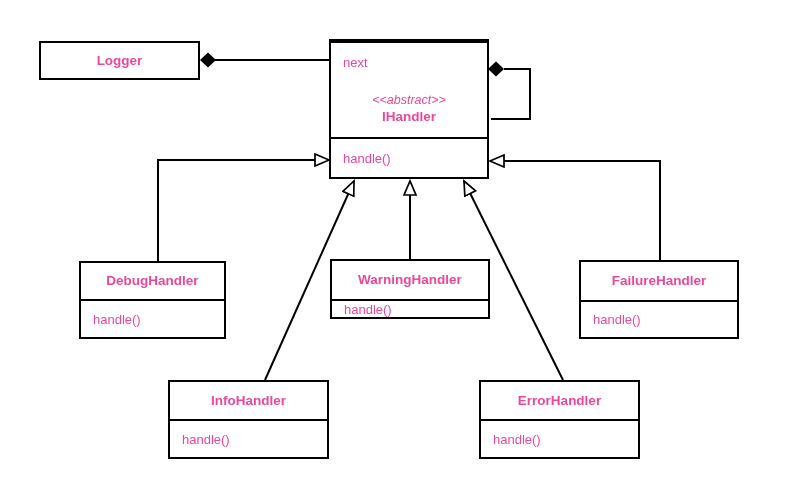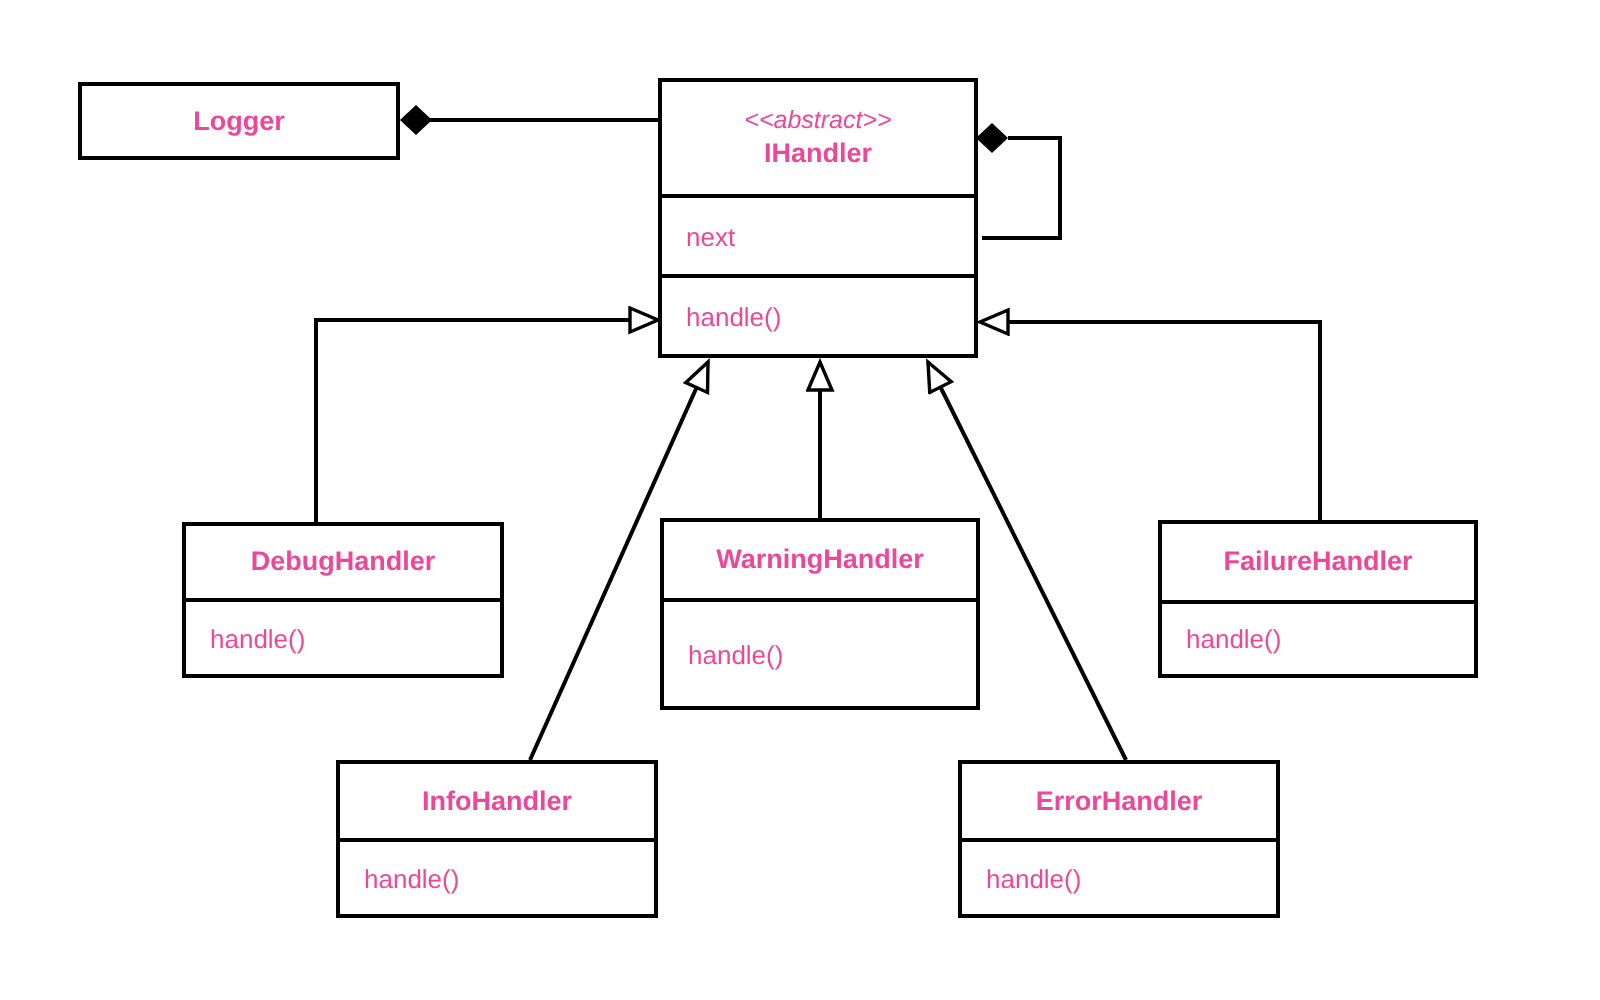--- a/index.html
+++ b/index.html
@@ -58,36 +58,36 @@
 
 <div class="canvas">
 
   <div class="uml-class" style="left:39px; top:41px; width:161px; height:39px;">
     <div class="compartment c-title" style="flex:1;">
       <div>Logger</div>
     </div>
   </div>
 
   <div class="uml-class" style="left:329px; top:39px; width:160px; height:140px;">
+    <div class="compartment c-member" style="height:40px; flex:none;">next</div>
     <div class="compartment c-title" style="height:56px; flex:none;">
       <div class="stereotype">&lt;&lt;abstract&gt;&gt;</div>
       <div>IHandler</div>
     </div>
-    <div class="compartment c-member" style="height:40px; flex:none;">next</div>
     <div class="compartment c-member">handle()</div>
   </div>
 
-  <div class="uml-class" style="left:91px; top:261px; width:161px; height:78px;">
+  <div class="uml-class" style="left:79px; top:261px; width:147px; height:78px;">
     <div class="compartment c-title" style="height:36px; flex:none;">
       <div>DebugHandler</div>
     </div>
     <div class="compartment c-member">handle()</div>
   </div>
 
-  <div class="uml-class" style="left:330px; top:259px; width:160px; height:96px;">
+  <div class="uml-class" style="left:330px; top:259px; width:160px; height:60px;">
     <div class="compartment c-title" style="height:38px; flex:none;">
       <div>WarningHandler</div>
     </div>
     <div class="compartment c-member">handle()</div>
   </div>
 
   <div class="uml-class" style="left:579px; top:260px; width:160px; height:79px;">
     <div class="compartment c-title" style="height:38px; flex:none;align-items:center;">
       <div>FailureHandler</div>
     </div>

